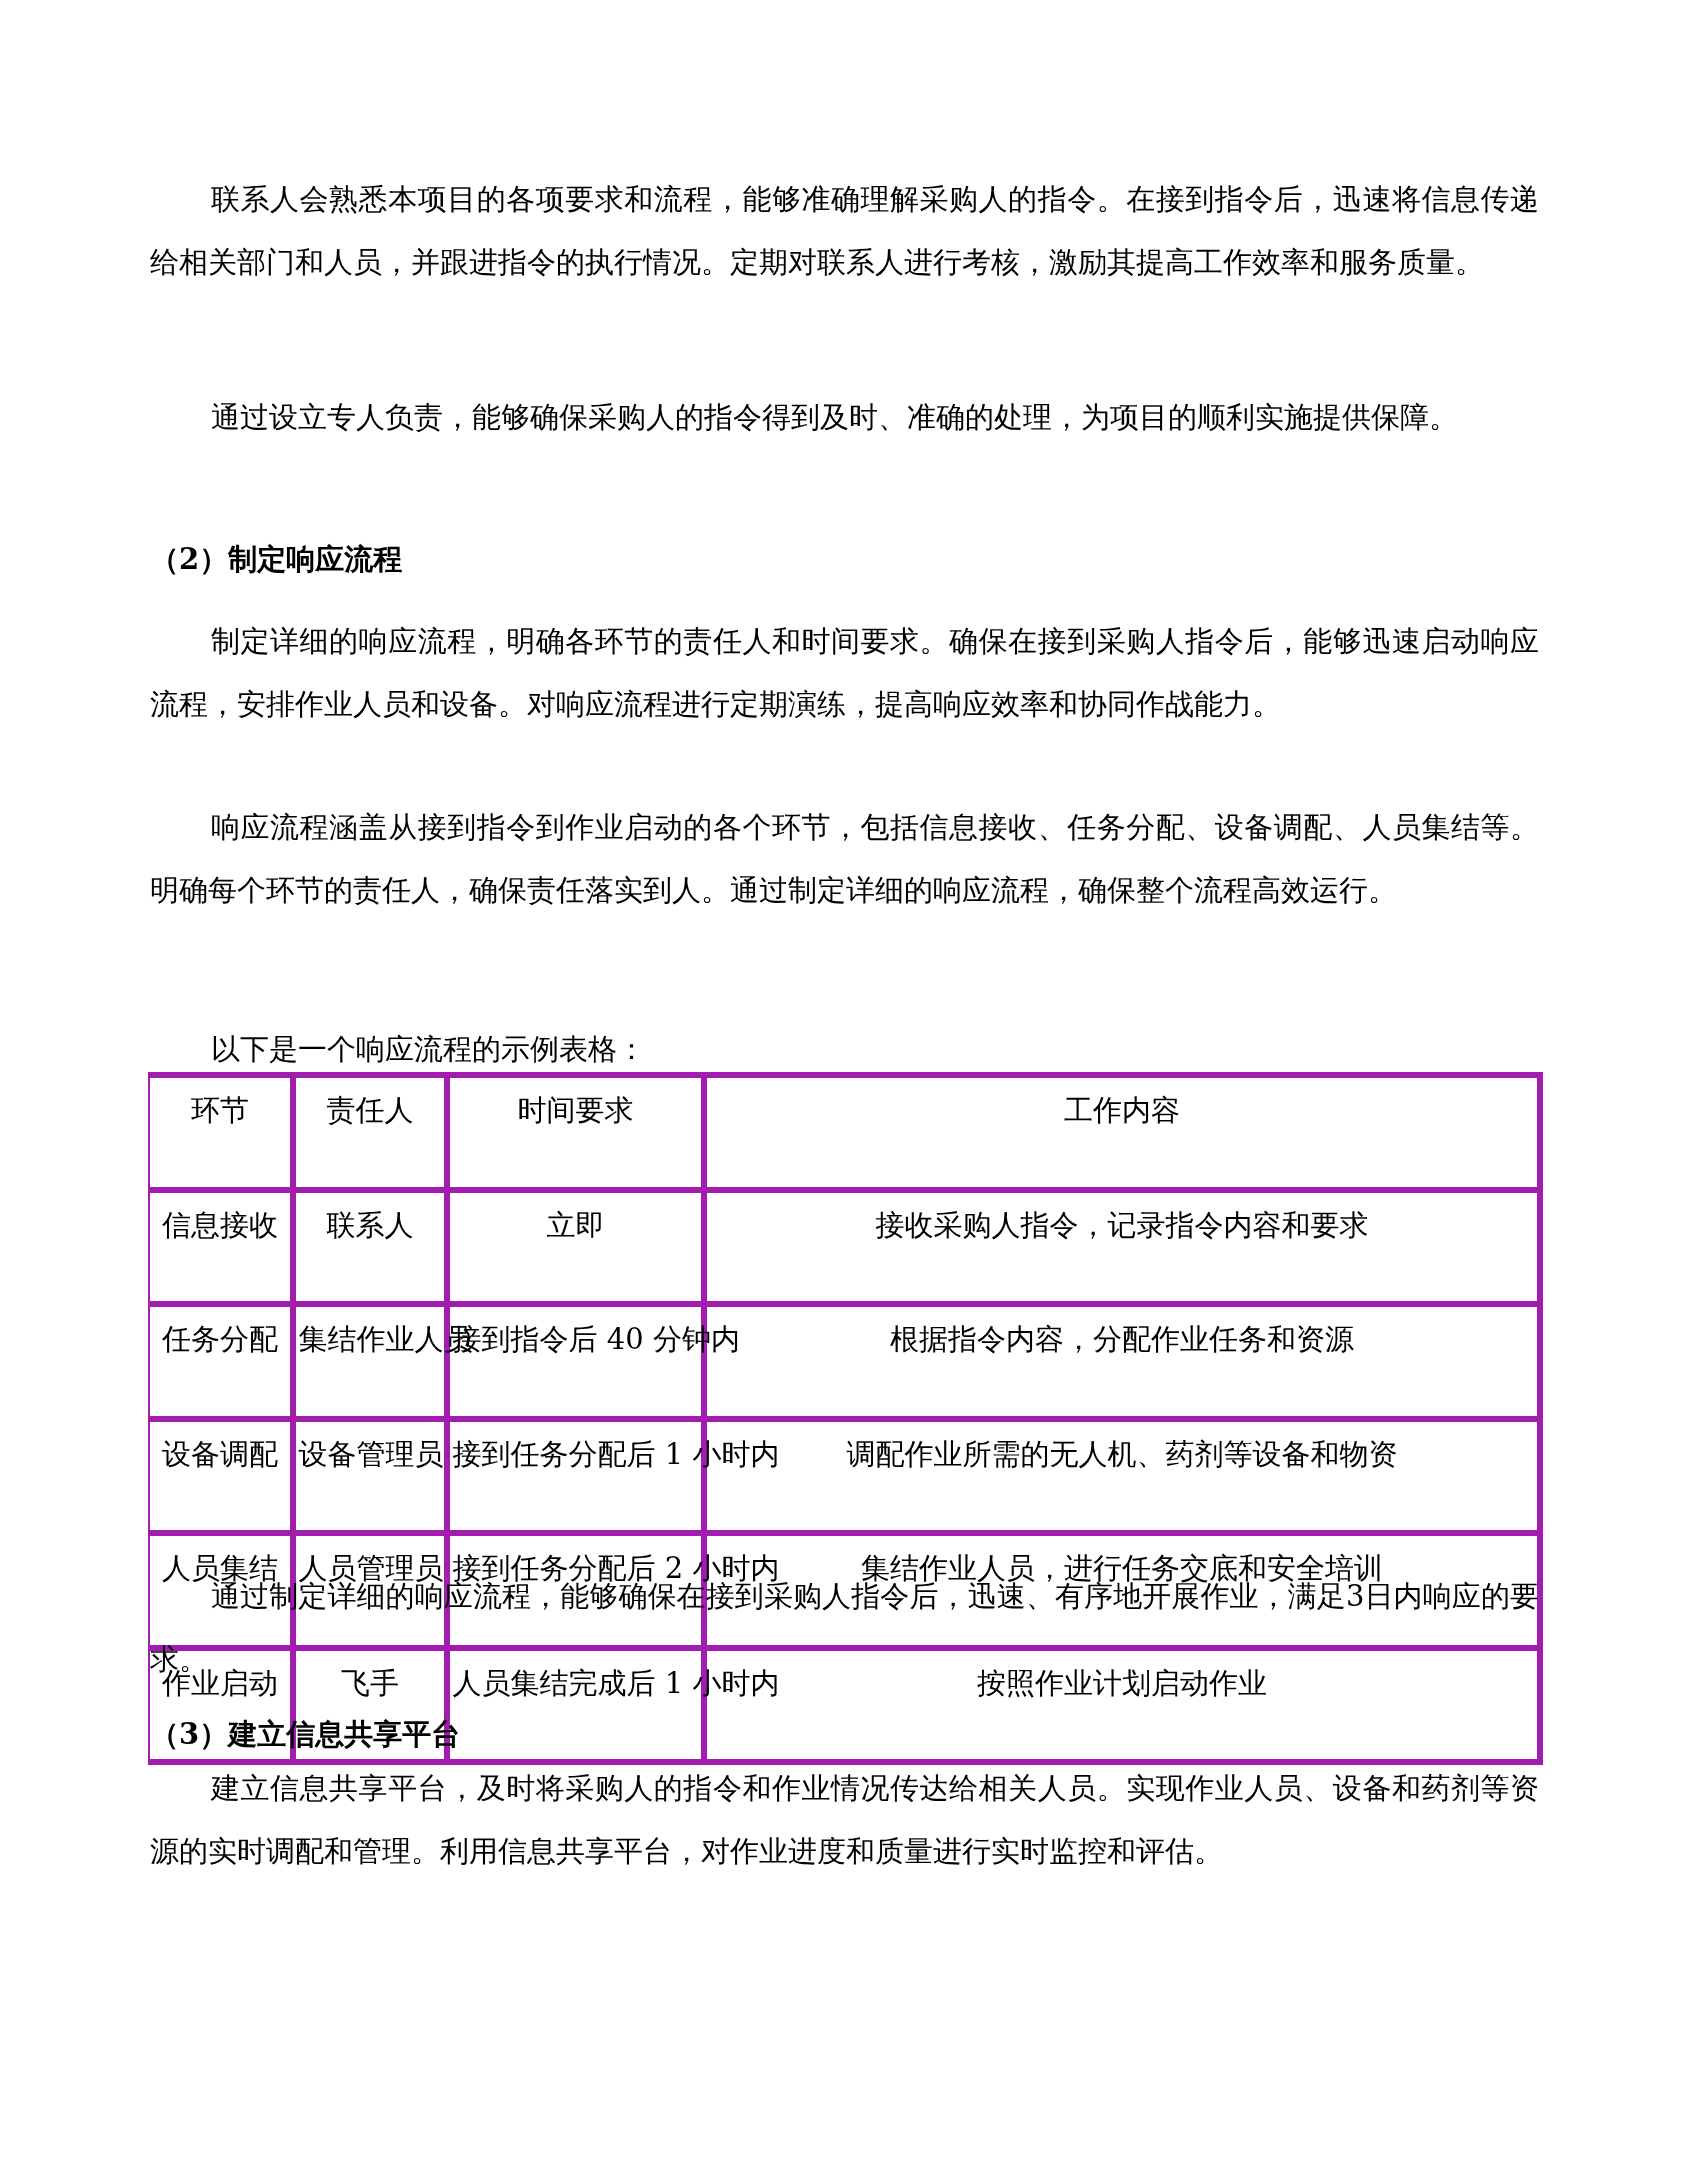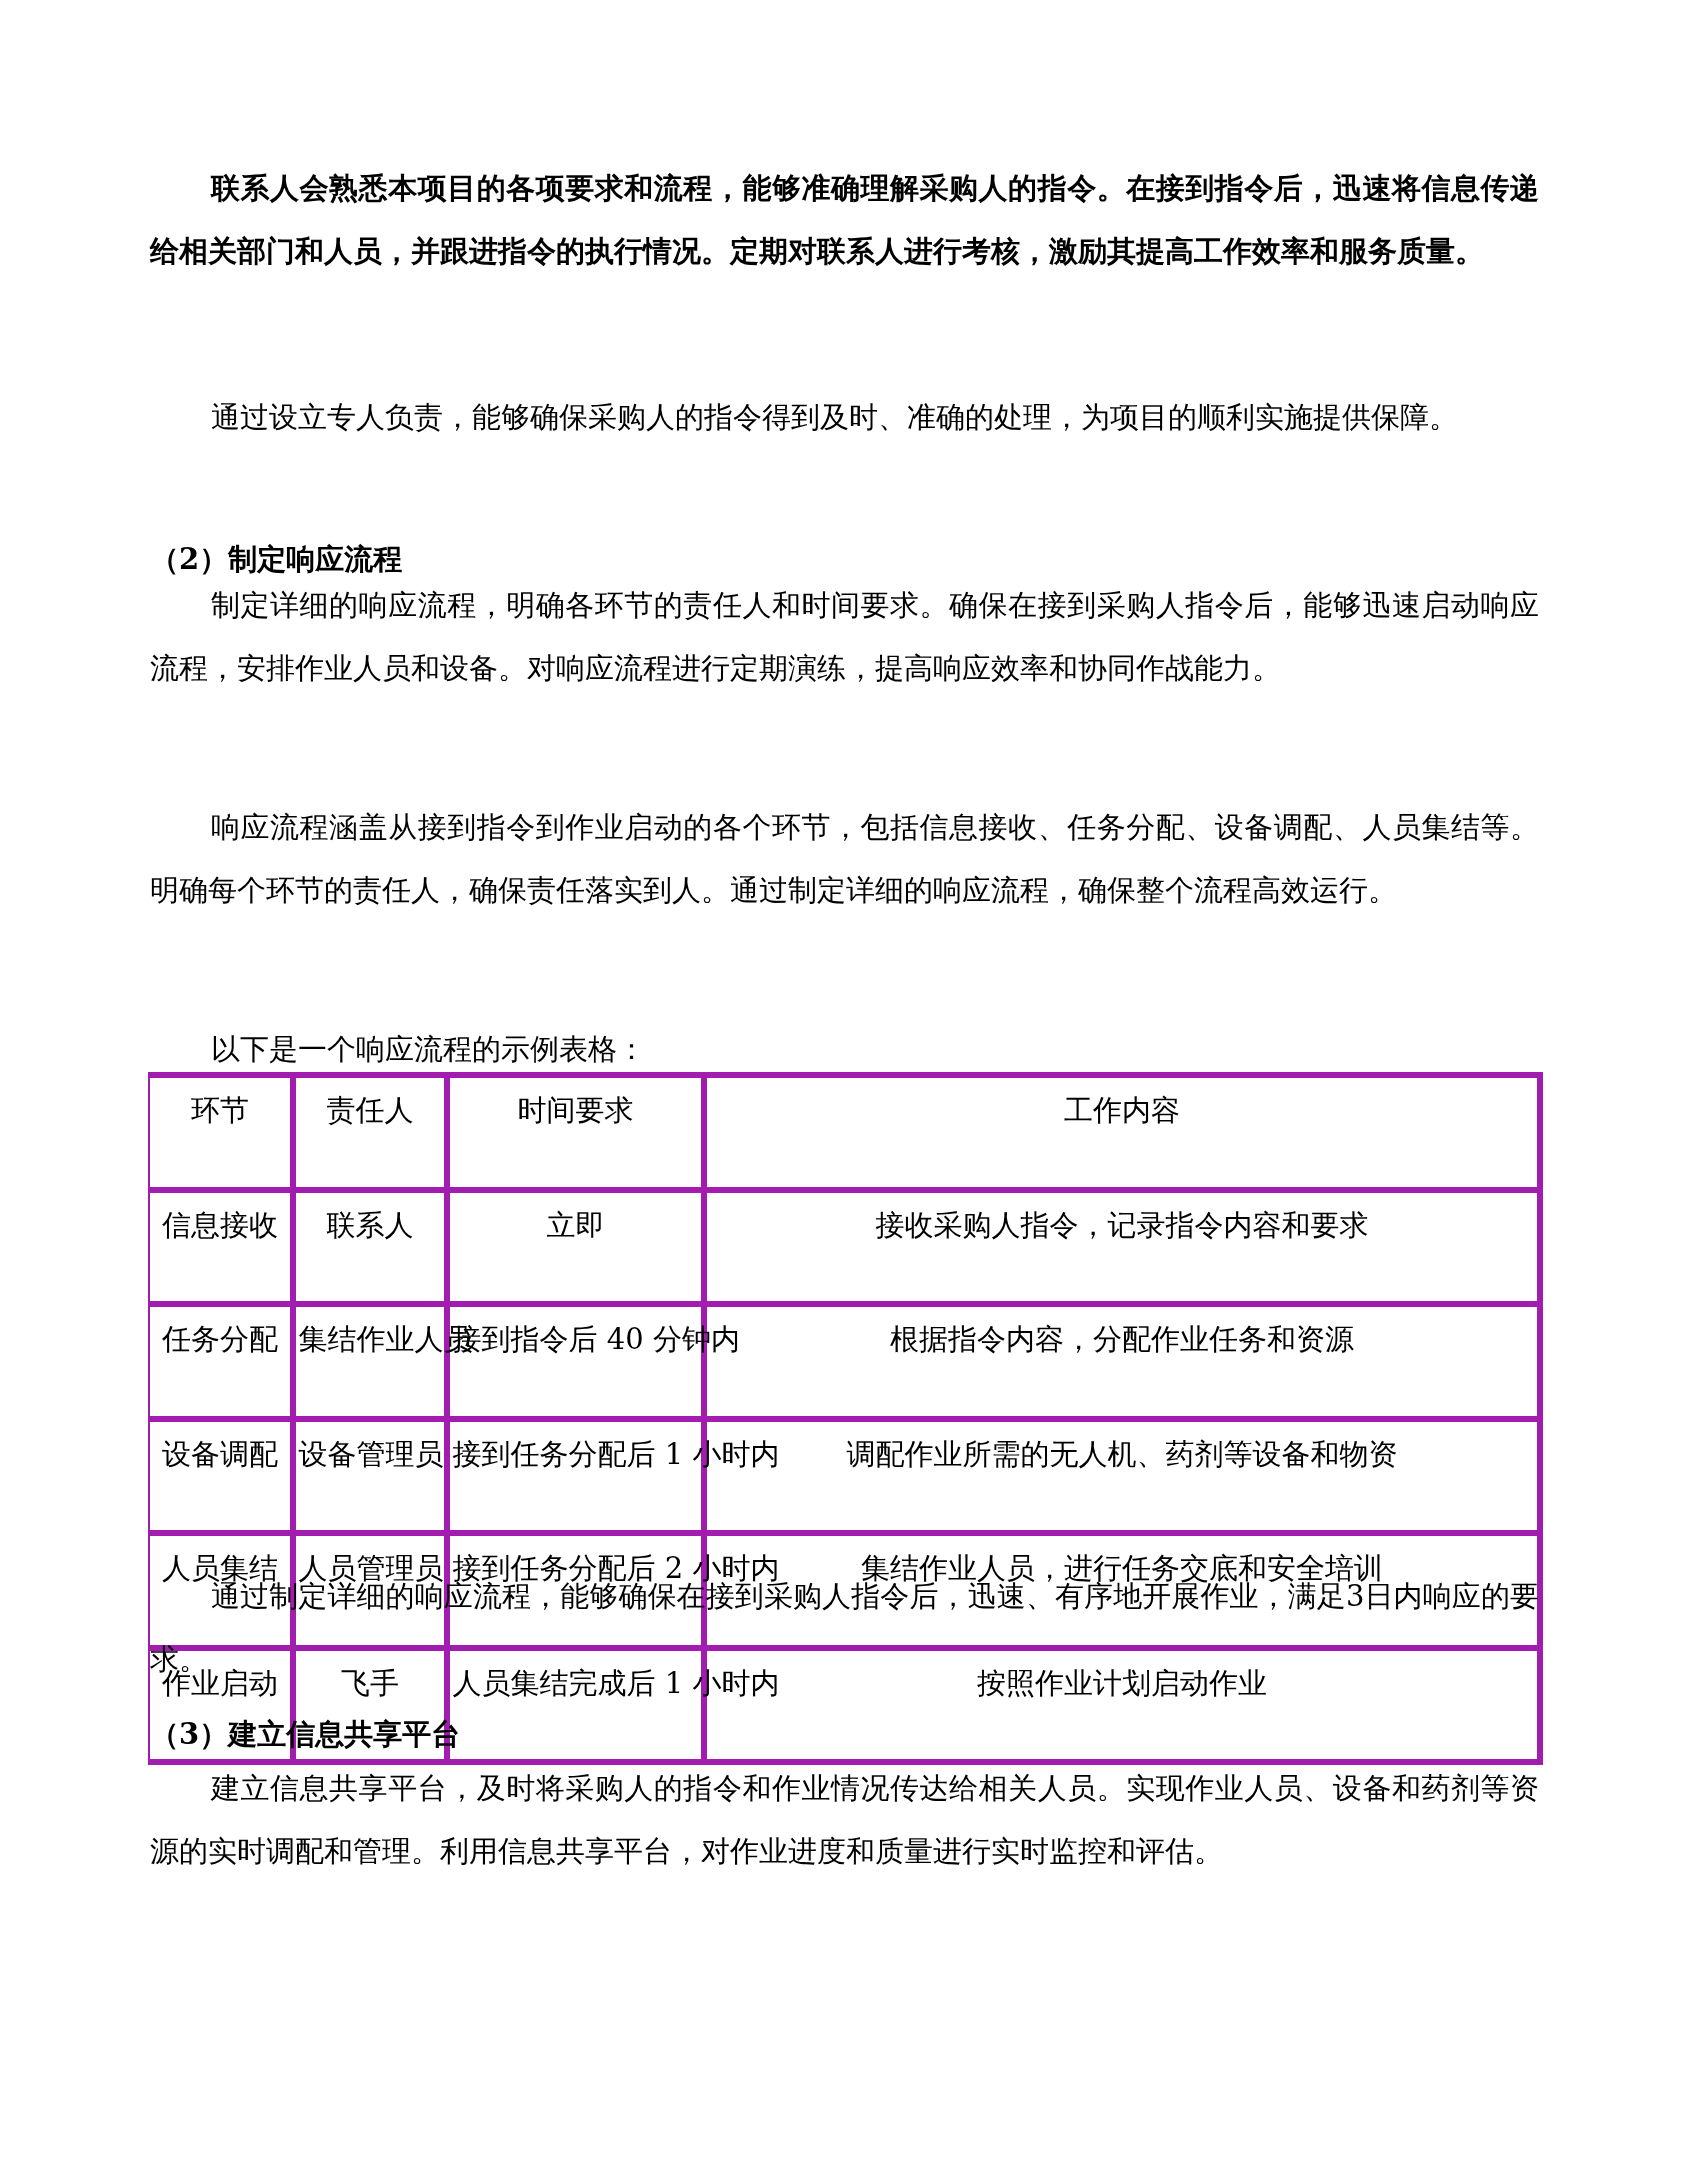--- a/index.html
+++ b/index.html
@@ -34,27 +34,27 @@
       font-weight: normal; white-space: nowrap;
       line-height: 40px; padding-top: 12px;
     }
     table.resp td.c1, table.resp th.c1 { border-left-width: 2px; border-right-width: 1.3px; }
   </style>
 </head>
 <body>
 
 <div class="page">
 
-  <p class="para" style="top:157px;font-weight:bold;">联系人会熟悉本项目的各项要求和流程，能够准确理解采购人的指令。在接到指令后，迅速将信息传递给相关部门和人员，并跟进指令的执行情况。定期对联系人进行考核，激励其提高工作效率和服务质量。</p>
+  <p class="para" style="top:168px;">联系人会熟悉本项目的各项要求和流程，能够准确理解采购人的指令。在接到指令后，迅速将信息传递给相关部门和人员，并跟进指令的执行情况。定期对联系人进行考核，激励其提高工作效率和服务质量。</p>
 
   <p class="para" style="top:386px;">通过设立专人负责，能够确保采购人的指令得到及时、准确的处理，为项目的顺利实施提供保障。</p>
 
   <h2 class="heading" style="top:539px;">（2）制定响应流程</h2>
 
-  <p class="para" style="top:574px;">制定详细的响应流程，明确各环节的责任人和时间要求。确保在接到采购人指令后，能够迅速启动响应流程，安排作业人员和设备。对响应流程进行定期演练，提高响应效率和协同作战能力。</p>
+  <p class="para" style="top:610px;">制定详细的响应流程，明确各环节的责任人和时间要求。确保在接到采购人指令后，能够迅速启动响应流程，安排作业人员和设备。对响应流程进行定期演练，提高响应效率和协同作战能力。</p>
 
   <p class="para" style="top:796px;">响应流程涵盖从接到指令到作业启动的各个环节，包括信息接收、任务分配、设备调配、人员集结等。明确每个环节的责任人，确保责任落实到人。通过制定详细的响应流程，确保整个流程高效运行。</p>
 
   <p class="para" style="top:1018px;">以下是一个响应流程的示例表格：</p>
 
   <table class="resp">
     <colgroup>
       <col style="width:144px">
       <col style="width:154px">
       <col style="width:257px">

